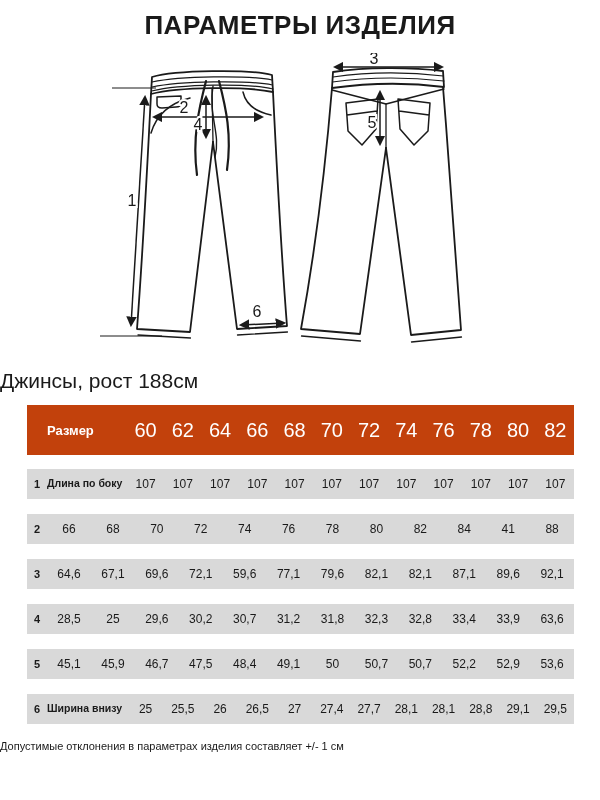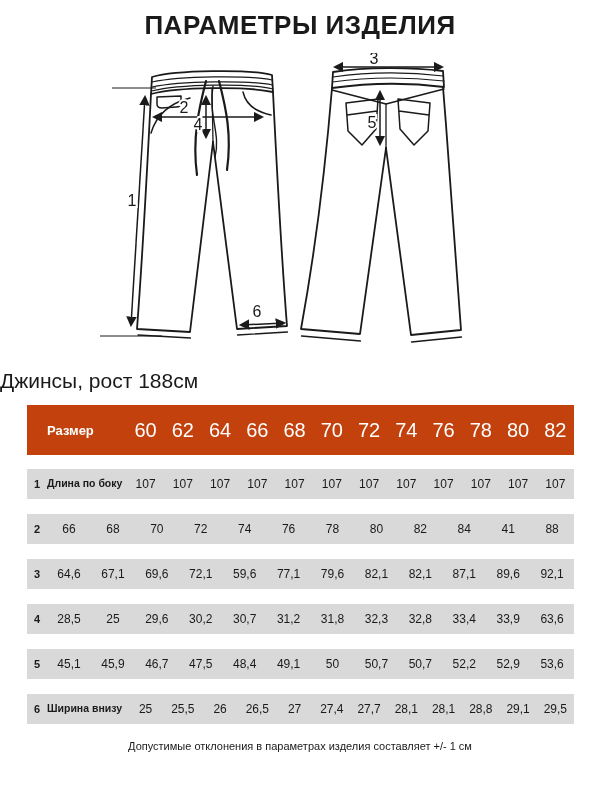--- a/index.html
+++ b/index.html
@@ -15,21 +15,21 @@
   .subtitle{font-size:21px;font-weight:normal;margin:6px 0 12px}
   .table{margin:0 26px 0 27px}
   .thead{background:#c2410c;color:#fff;height:50px;display:flex;align-items:center;margin-bottom:14px}
   .hlabel{width:100px;flex:none;box-sizing:border-box;padding-left:20px;font-size:13px;font-weight:bold}
   .hsize{flex:1;text-align:center;font-size:20px}
   .trow{background:#d9d9d9;display:flex;align-items:center;min-height:30px;
     box-sizing:border-box;padding:6px 0;margin-bottom:15px}
   .tnum{width:20px;flex:none;text-align:center;font-size:11px;font-weight:bold}
   .tlabel{width:80px;flex:none;font-size:10.5px;font-weight:bold;line-height:1.25}
   .tcell{flex:1;text-align:center;font-size:12px}
-  .footer-note{text-align:center;font-size:11px;margin-top:16px;color:#1a1a1a}
+  .footer-note{text-align:left;font-size:11px;margin-top:16px;color:#1a1a1a}
 </style>
 </head>
 <body>
 
 <h1 class="title">ПАРАМЕТРЫ ИЗДЕЛИЯ</h1>
 
 <div class="diagram">
   <svg width="600" height="310" viewBox="0 0 600 310">
     <defs>
       <marker id="ah" viewBox="0 0 10 10" refX="8" refY="5" markerWidth="7" markerHeight="7" orient="auto-start-reverse">

